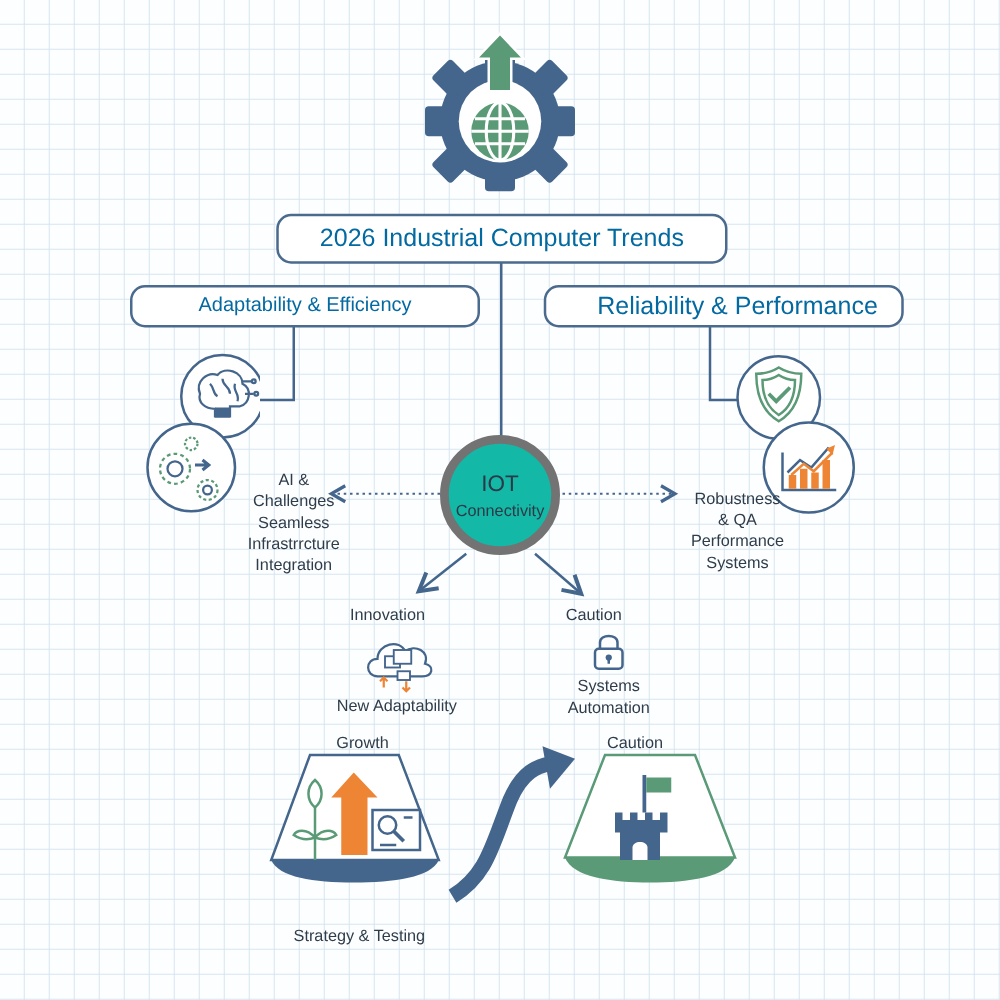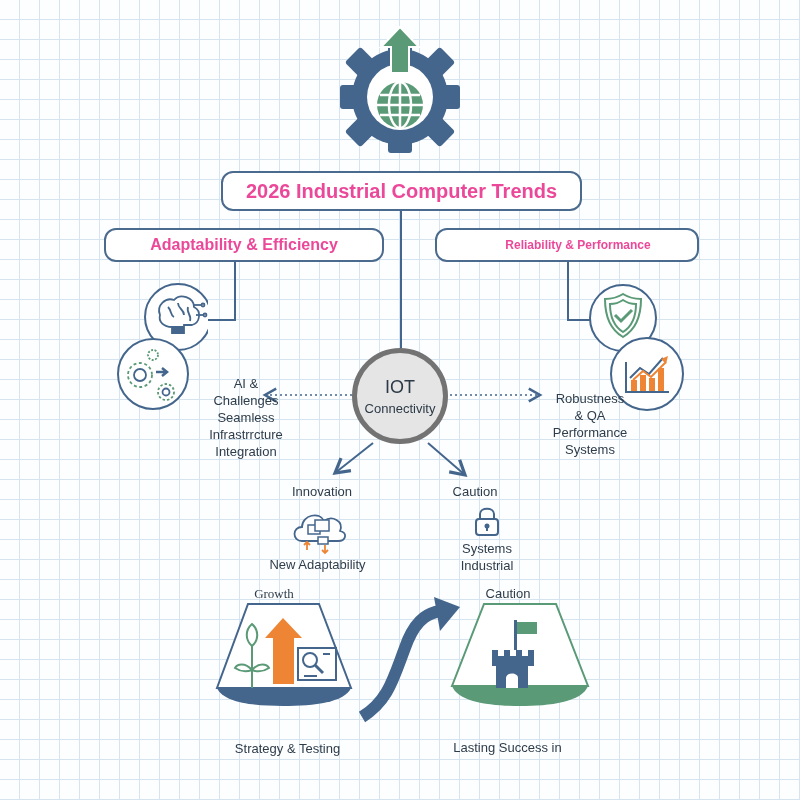--- a/index.html
+++ b/index.html
@@ -11,21 +11,21 @@
       linear-gradient(to bottom, #d6e4ef 1px, transparent 1px);
     background-size:20px 20px;
     background-position:-1px -1px;
     font-family:"Liberation Sans", sans-serif;
     color:#2c3a47;
   }
   .abs { position:absolute; }
   .box {
     position:absolute; border:2px solid #4a6a8e; border-radius:12px;
     background:#fff; display:flex; align-items:center; justify-content:center;
-    font-weight:bold; color:#ec4899; box-sizing:border-box;
+    font-weight:normal; color:#0369a1; box-sizing:border-box;
   }
   .txt { position:absolute; text-align:center; color:#2f3d4a; line-height:1.2; }
   svg.layer { position:absolute; left:0; top:0; }
 </style>
 </head>
 <body>
 
 <svg class="layer" width="800" height="800">
   <defs>
     <marker id="ah" markerWidth="10" markerHeight="10" refX="8" refY="5" orient="auto">
@@ -73,21 +73,21 @@
   <polygon points="65,2 84,22 74,22 74,48 56,48 56,22 46,22" fill="#5a9a76" stroke="#fff" stroke-width="2"></polygon>
 </svg>
 
 <div class="box" style="left:221px;top:171px;width:361px;height:40px;font-size:20px;">
   <span>2026 Industrial Computer Trends</span>
 </div>
 
 <div class="box" style="left:104px;top:228px;width:280px;height:34px;font-size:16px;">
   <span>Adaptability &amp; Efficiency</span>
 </div>
-<div class="box" style="left:435px;top:228px;width:264px;height:34px;font-size:12px;padding-left:22px;">
+<div class="box" style="left:435px;top:228px;width:288px;height:34px;font-size:20px;padding-left:22px;">
   <span>Reliability &amp; Performance</span>
 </div>
 
 <svg class="abs" style="left:108px;top:275px" width="100" height="140" viewBox="0 0 100 140">
   <circle cx="70" cy="42" r="33" fill="#fff" stroke="#44668c" stroke-width="2"></circle>
   <circle cx="45" cy="99" r="35" fill="#fff" stroke="#44668c" stroke-width="2"></circle>
 
   <g fill="none" stroke="#44668c" stroke-width="1.8">
     <path d="M52,40 C48,30 58,22 66,25 C72,18 86,22 86,32 C94,36 92,48 84,50 L76,50 L76,58 L64,58 L64,52 C56,52 50,47 52,40 Z"></path>
     <path d="M60,32 C64,36 62,40 66,42 M70,28 C70,34 76,34 76,40 M80,32 C78,38 84,40 82,46"></path>
@@ -121,64 +121,64 @@
     <rect x="46" y="100" width="6" height="11" fill="#ee8535"></rect>
     <rect x="55" y="95" width="6" height="16" fill="#ee8535"></rect>
     <rect x="64" y="98" width="6" height="13" fill="#ee8535"></rect>
     <rect x="73" y="88" width="6" height="23" fill="#ee8535"></rect>
     <polyline points="45,98 55,88 64,94 78,78" fill="none" stroke="#44668c" stroke-width="2"></polyline>
     <polyline points="48,100 58,91 66,97 81,82" fill="none" stroke="#ee8535" stroke-width="2"></polyline>
     <path d="M76,79 L83,76 L81,84" fill="#ee8535"></path>
   </g>
 </svg>
 
-<div class="txt" style="left:196px;top:375px;width:100px;font-size:13px;line-height:17px;">
+<div class="txt" style="left:185px;top:375px;width:100px;font-size:13px;line-height:17px;">
   <div>AI &amp;</div>
   <div>Challenges</div>
   <div>Seamless</div>
   <div>Infrastrrcture</div>
   <div>Integration</div>
 </div>
 
 <div class="txt" style="left:540px;top:390px;width:100px;font-size:13px;line-height:17px;">
   <div>Robustness</div>
   <div>&amp; QA</div>
   <div>Performance</div>
   <div>Systems</div>
 </div>
 
-<div class="abs" style="left:352px;top:348px;width:96px;height:96px;border:5px solid #737373;border-radius:50%;background:#e5e5e5;display:flex;flex-direction:column;align-items:center;justify-content:center;box-sizing:border-box;">
+<div class="abs" style="left:352px;top:348px;width:96px;height:96px;border:7px solid #737373;border-radius:50%;background:#14b8a6;display:flex;flex-direction:column;align-items:center;justify-content:center;box-sizing:border-box;">
   <div style="font-size:18px;color:#2c3a47;">IOT</div>
   <div style="font-size:13px;color:#2c3a47;margin-top:3px;">Connectivity</div>
 </div>
 
-<div class="txt" style="left:272px;top:484px;width:100px;font-size:13px;">Innovation</div>
+<div class="txt" style="left:260px;top:484px;width:100px;font-size:13px;">Innovation</div>
 <svg class="abs" style="left:288px;top:505px" width="64" height="50" viewBox="0 0 64 50">
   <path d="M14,36 C4,36 4,22 14,22 C14,10 32,6 36,16 C44,10 56,16 52,26 C60,28 58,36 50,36 Z" fill="#fff" stroke="#44668c" stroke-width="1.8"></path>
   <rect x="20" y="20" width="12" height="9" fill="#fff" stroke="#44668c" stroke-width="1.5"></rect>
   <rect x="27" y="15" width="14" height="11" fill="#fff" stroke="#44668c" stroke-width="1.5"></rect>
   <rect x="30" y="32" width="10" height="7" fill="#fff" stroke="#44668c" stroke-width="1.5"></rect>
   <path d="M19,45 L19,37 M16,40 L19,37 L22,40" stroke="#ee8535" stroke-width="1.8" fill="none"></path>
   <path d="M37,40 L37,48 M34,45 L37,48 L40,45" stroke="#ee8535" stroke-width="1.8" fill="none"></path>
 </svg>
 <div class="txt" style="left:255px;top:557px;width:125px;font-size:13px;">New Adaptability</div>
 
 <div class="txt" style="left:440px;top:484px;width:70px;font-size:13px;">Caution</div>
 <svg class="abs" style="left:474px;top:505px" width="26" height="32" viewBox="0 0 26 32">
   <path d="M6,14 L6,9 C6,2 20,2 20,9 L20,14" fill="none" stroke="#44668c" stroke-width="2"></path>
   <rect x="2" y="14" width="22" height="16" rx="3" fill="#fff" stroke="#44668c" stroke-width="2"></rect>
   <circle cx="13" cy="21" r="2.5" fill="#44668c"></circle>
   <rect x="12" y="21" width="2" height="5" fill="#44668c"></rect>
 </svg>
 <div class="txt" style="left:447px;top:540px;width:80px;font-size:13px;line-height:17px;">
   <div>Systems</div>
-  <div>Industrial</div>
-</div>
-
-<div class="txt" style="left:224px;top:586px;width:100px;font-size:13px;font-family:Liberation Serif, serif;">Growth</div>
+  <div>Automation</div>
+</div>
+
+<div class="txt" style="left:240px;top:586px;width:100px;font-size:13px;">Growth</div>
 <svg class="abs" style="left:215px;top:600px" width="140" height="110" viewBox="0 0 140 110">
   <polygon points="33,4 104,4 136,88 2,88" fill="#fff" stroke="#44668c" stroke-width="2"></polygon>
   <path d="M2,88 L136,88 C130,102 100,106 68,106 C36,106 8,102 2,88 Z" fill="#44668c"></path>
   <g fill="none" stroke="#5a9a76" stroke-width="2">
     <line x1="37" y1="88" x2="37" y2="46"></line>
     <path d="M37,46 C30,40 30,30 37,24 C44,30 44,40 37,46 Z"></path>
     <path d="M37,70 C30,62 22,64 20,68 C26,72 32,72 37,70 Z"></path>
     <path d="M37,70 C44,62 52,64 54,68 C48,72 42,72 37,70 Z"></path>
   </g>
   <polygon points="68,18 87,38 79,38 79,84 58,84 58,38 50,38" fill="#ee8535"></polygon>
@@ -202,14 +202,13 @@
   <polygon points="34,4 106,4 138,86 2,86" fill="#fff" stroke="#5a9a76" stroke-width="2"></polygon>
   <path d="M2,86 L138,86 C132,102 100,106 70,106 C40,106 8,102 2,86 Z" fill="#5a9a76"></path>
   <g>
     <rect x="64" y="20" width="3" height="30" fill="#44668c"></rect>
     <rect x="67" y="22" width="20" height="12" fill="#5a9a76"></rect>
     <path d="M42,50 L48,50 L48,56 L54,56 L54,50 L60,50 L60,56 L66,56 L66,50 L72,50 L72,56 L78,56 L78,50 L84,50 L84,66 L78,66 L78,88 L46,88 L46,66 L42,66 Z" fill="#44668c"></path>
     <path d="M56,88 L56,78 C56,72 68,72 68,78 L68,88 Z" fill="#fff"></path>
   </g>
 </svg>
 <div class="txt" style="left:425px;top:738px;width:165px;font-size:13px;line-height:19px;">
-  <div>Lasting Success in</div>
 </div>
 
 </body></html>

